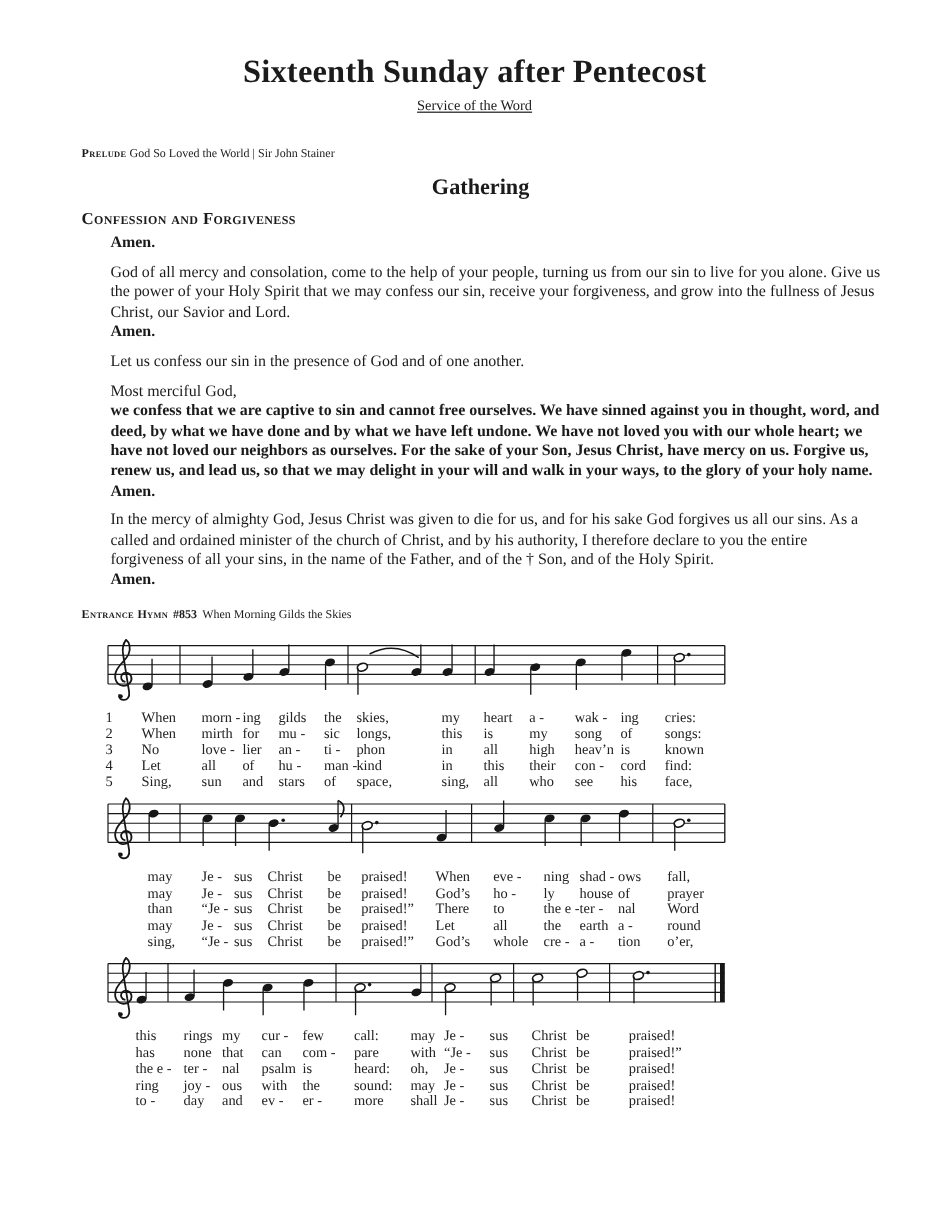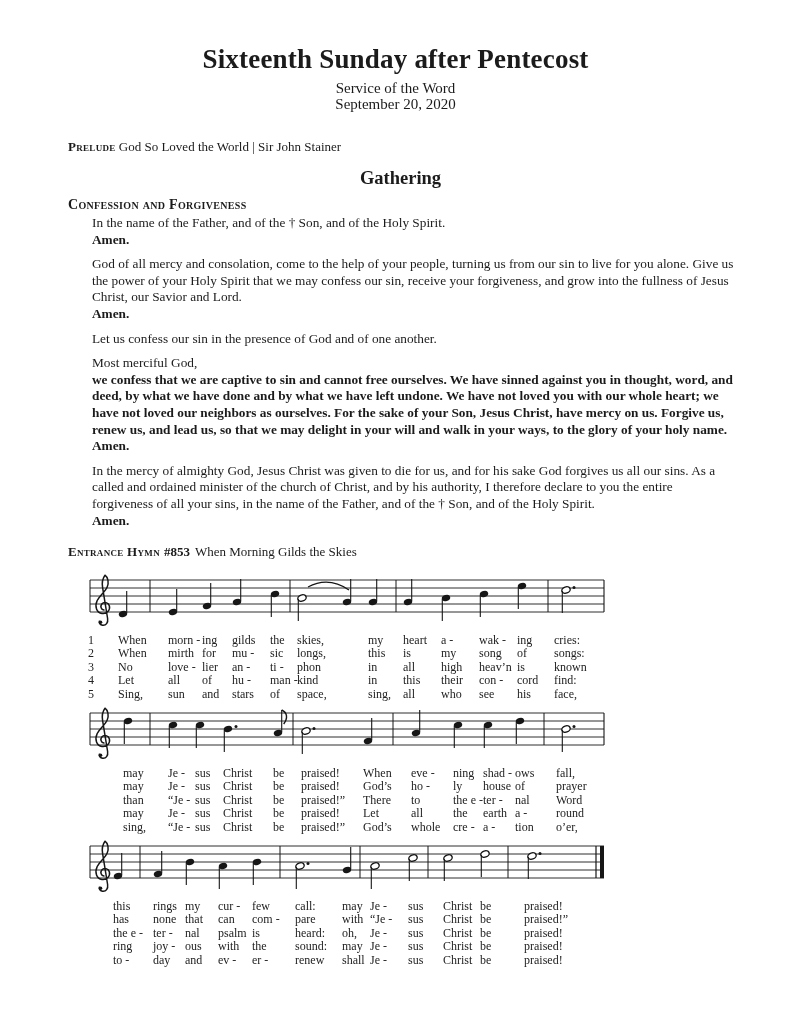--- a/index.html
+++ b/index.html
@@ -2,22 +2,22 @@
 <html><head>
 <meta charset="utf-8">
 <style>
   html,body{margin:0;padding:0;background:#ffffff;}
   .page{
     position:relative;width:791px;height:1024px;background:#ffffff;
     font-family:"Liberation Serif","DejaVu Serif",serif;color:#1b1b1b;overflow:hidden;
   }
   .header{text-align:center;padding-top:44px;}
   .title{font-size:27px;font-weight:700;margin:0 0 5px 0;letter-spacing:.2px;}
-  .sub{font-size:15px;line-height:16px;}
-  .rubric{margin:27px 0 0 68px;font-size:13px;}
+  .sub{font-size:12px;line-height:16px;text-decoration:underline;}
+  .rubric{margin:27px 0 0 68px;font-size:10px;}
   .sc{font-variant:small-caps;font-weight:700;letter-spacing:.3px;}
   .gathering{text-align:center;font-size:18.5px;font-weight:700;margin:13px 0 7px 0;padding-left:10px;}
   .sect-heading{margin:8px 0 2px 68px;font-size:14px;}
   .blocks{margin-left:92px;width:642px;}
   .block{margin:0 0 8px 0;font-size:13.3px;line-height:16.6px;}
   .block .bold{font-weight:700;}
   .hymn-line{margin-top:15px;margin-bottom:12px;}
   .hymn-line .num{font-weight:700;margin:0 2px 0 4px;}
   #hymn{margin-left:88px;}
   .system{margin-bottom:5px;}
@@ -27,35 +27,33 @@
   .lyr-row span{position:absolute;top:0;white-space:nowrap;}
 </style>
 </head>
 <body>
 
 <div class="page">
 
   <div class="header">
     <h1 class="title">Sixteenth Sunday after Pentecost</h1>
     <div class="sub">Service of the Word</div>
-    <div class="sub">September 20, 2020</div>
   </div>
 
   <div class="rubric">
     <span class="sc">Prelude</span>
     <span>God So Loved the World | Sir John Stainer</span>
   </div>
 
   <div class="gathering">Gathering</div>
 
   <div>
     <div class="sc sect-heading">Confession and Forgiveness</div>
     <div class="blocks" id="confession-blocks">
         <div class="block">
-          <div class="">In the name of the Father, and of the † Son, and of the Holy Spirit.</div>
           <div class="bold">Amen.</div>
         </div>
         <div class="block">
           <div class="">God of all mercy and consolation, come to the help of your people, turning us from our sin to live for you alone. Give us the power of your Holy Spirit that we may confess our sin, receive your forgiveness, and grow into the fullness of Jesus Christ, our Savior and Lord.</div>
           <div class="bold">Amen.</div>
         </div>
         <div class="block">
           <div class="">Let us confess our sin in the presence of God and of one another.</div>
         </div>
         <div class="block">
@@ -489,21 +487,21 @@
             <span style="left: 355px;">Christ</span>
             <span style="left: 392px;">be</span>
             <span style="left: 436px;">praised!</span>
           </div>
           <div class="lyr-row">
             <span style="left: 25px;">to -</span>
             <span style="left: 65px;">day</span>
             <span style="left: 97px;">and</span>
             <span style="left: 130px;">ev -</span>
             <span style="left: 164px;">er -</span>
-            <span style="left: 207px;">renew</span>
+            <span style="left: 207px;">more</span>
             <span style="left: 254px;">shall</span>
             <span style="left: 282px;">Je -</span>
             <span style="left: 320px;">sus</span>
             <span style="left: 355px;">Christ</span>
             <span style="left: 392px;">be</span>
             <span style="left: 436px;">praised!</span>
           </div>
         </div>
       </div>
     </div>

